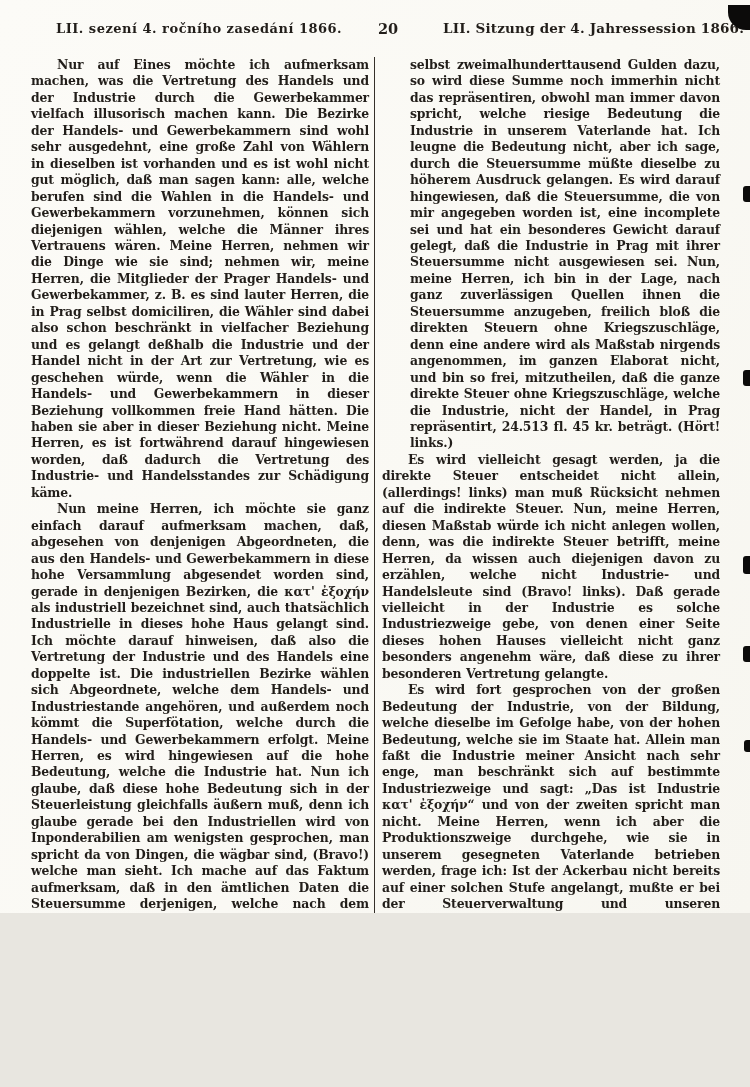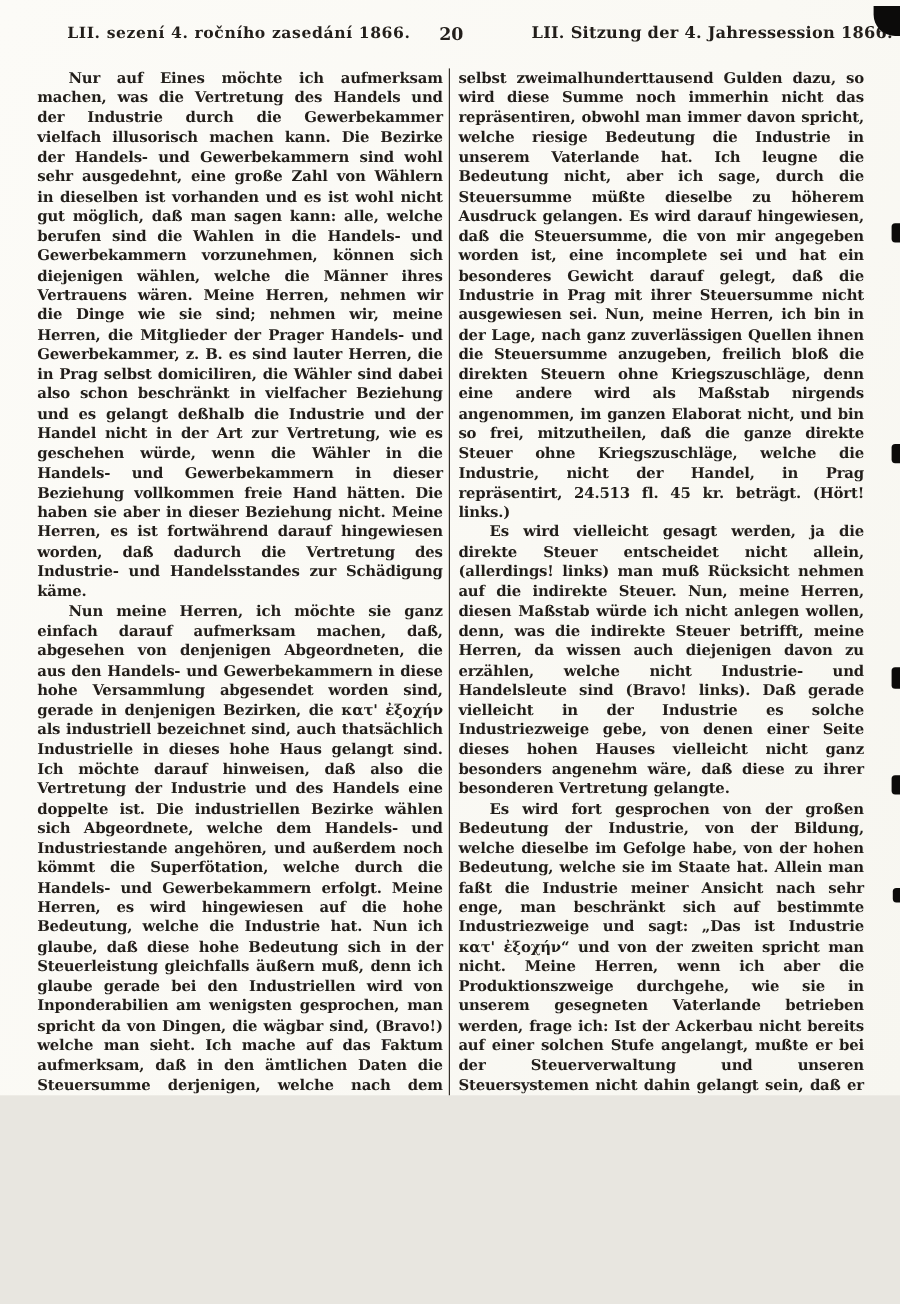--- a/index.html
+++ b/index.html
@@ -22,21 +22,21 @@
   .hdr-left {
     position: absolute;
     left: 56px; top: 21px;
     font-size: 13px;
     letter-spacing: 0.5px;
     font-weight: 600;
     white-space: nowrap;
   }
   .hdr-page-num {
     position: absolute;
-    left: 366px; top: 20px;
+    left: 378px; top: 20px;
     font-size: 14.5px;
     font-weight: 600;
   }
   .hdr-right {
     position: absolute;
     left: 443px; top: 20px;
     font-size: 13.5px;
     font-weight: bold;
     letter-spacing: 0.2px;
     white-space: nowrap;
@@ -55,21 +55,21 @@
     word-spacing: 0.5px;
     hyphens: auto;
     -webkit-hyphens: auto;
   }
   .col-left  { left: 31px;  }
   .col-right { left: 382px; }
   .column p {
     margin: 0;
     text-indent: 26px;
   }
-  .column p.no-indent { text-indent: 0; }
+  .column p.no-indent { text-indent: 0; margin-left: 28px; }
 
   .divider {
     position: absolute;
     left: 374px; top: 57px;
     width: 1px; height: 992px;
     background: #35302a;
   }
 
   
   .artifact { position: absolute; background: #0c0b0a; }

